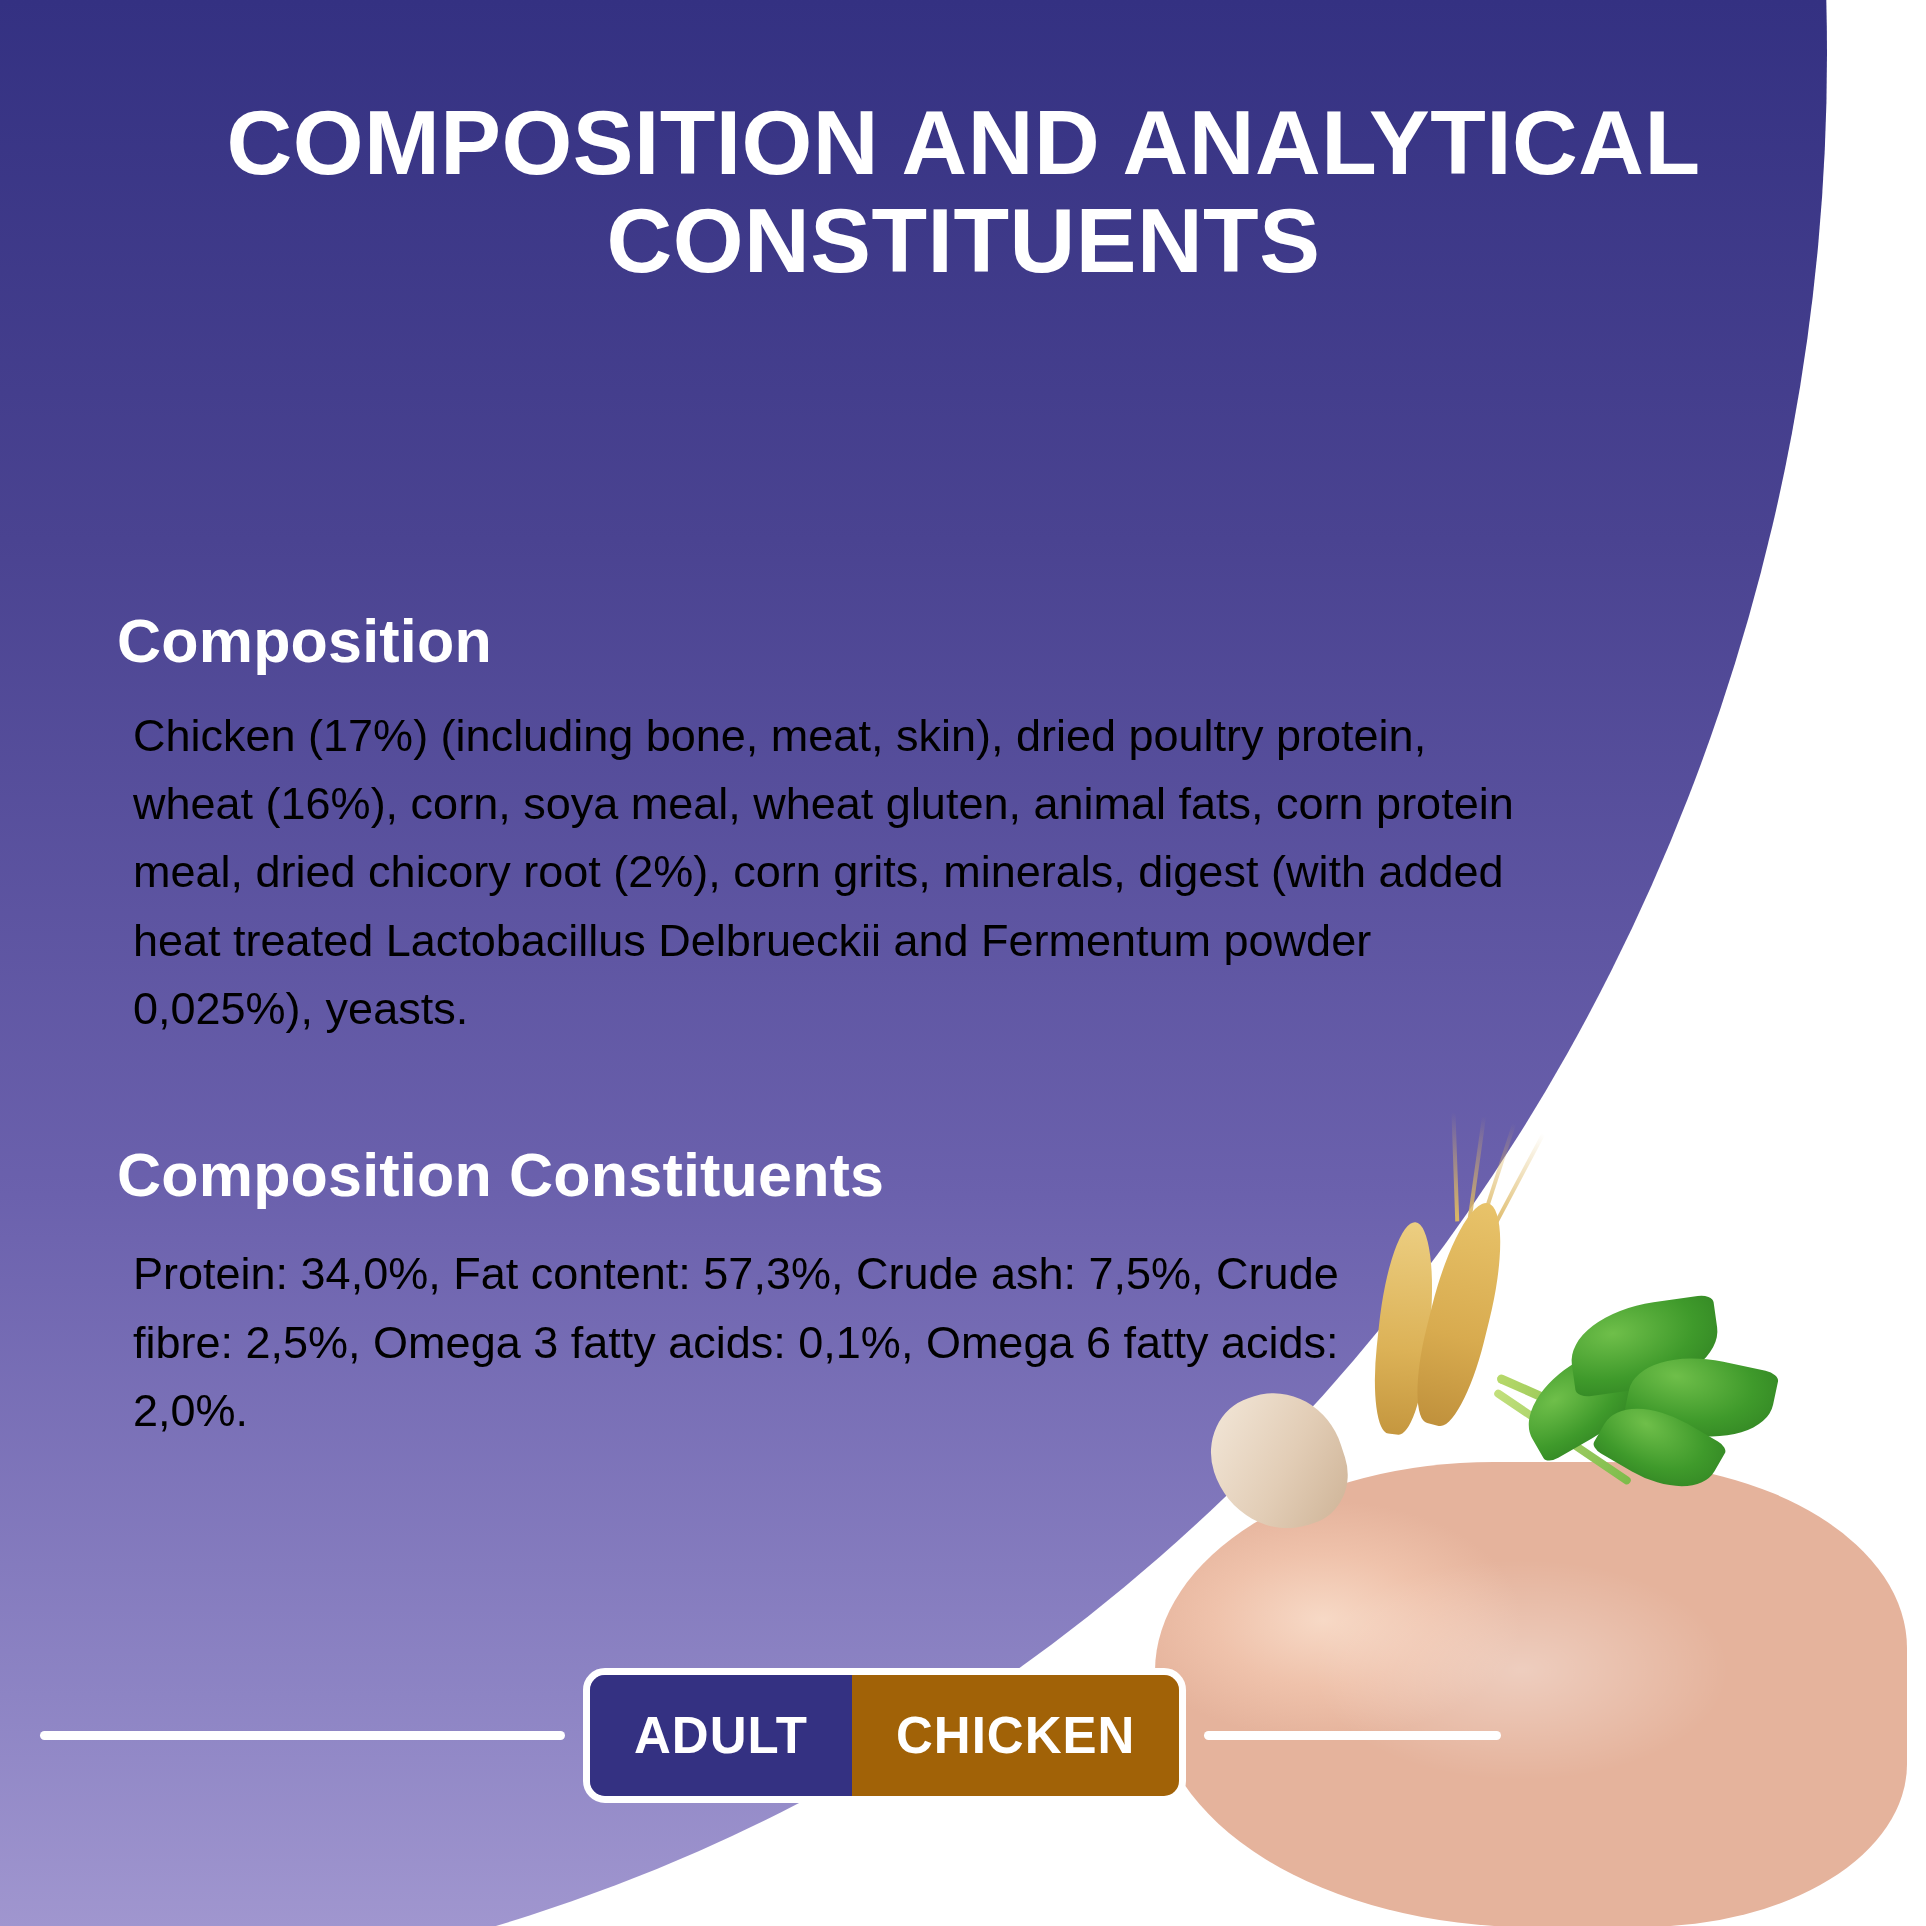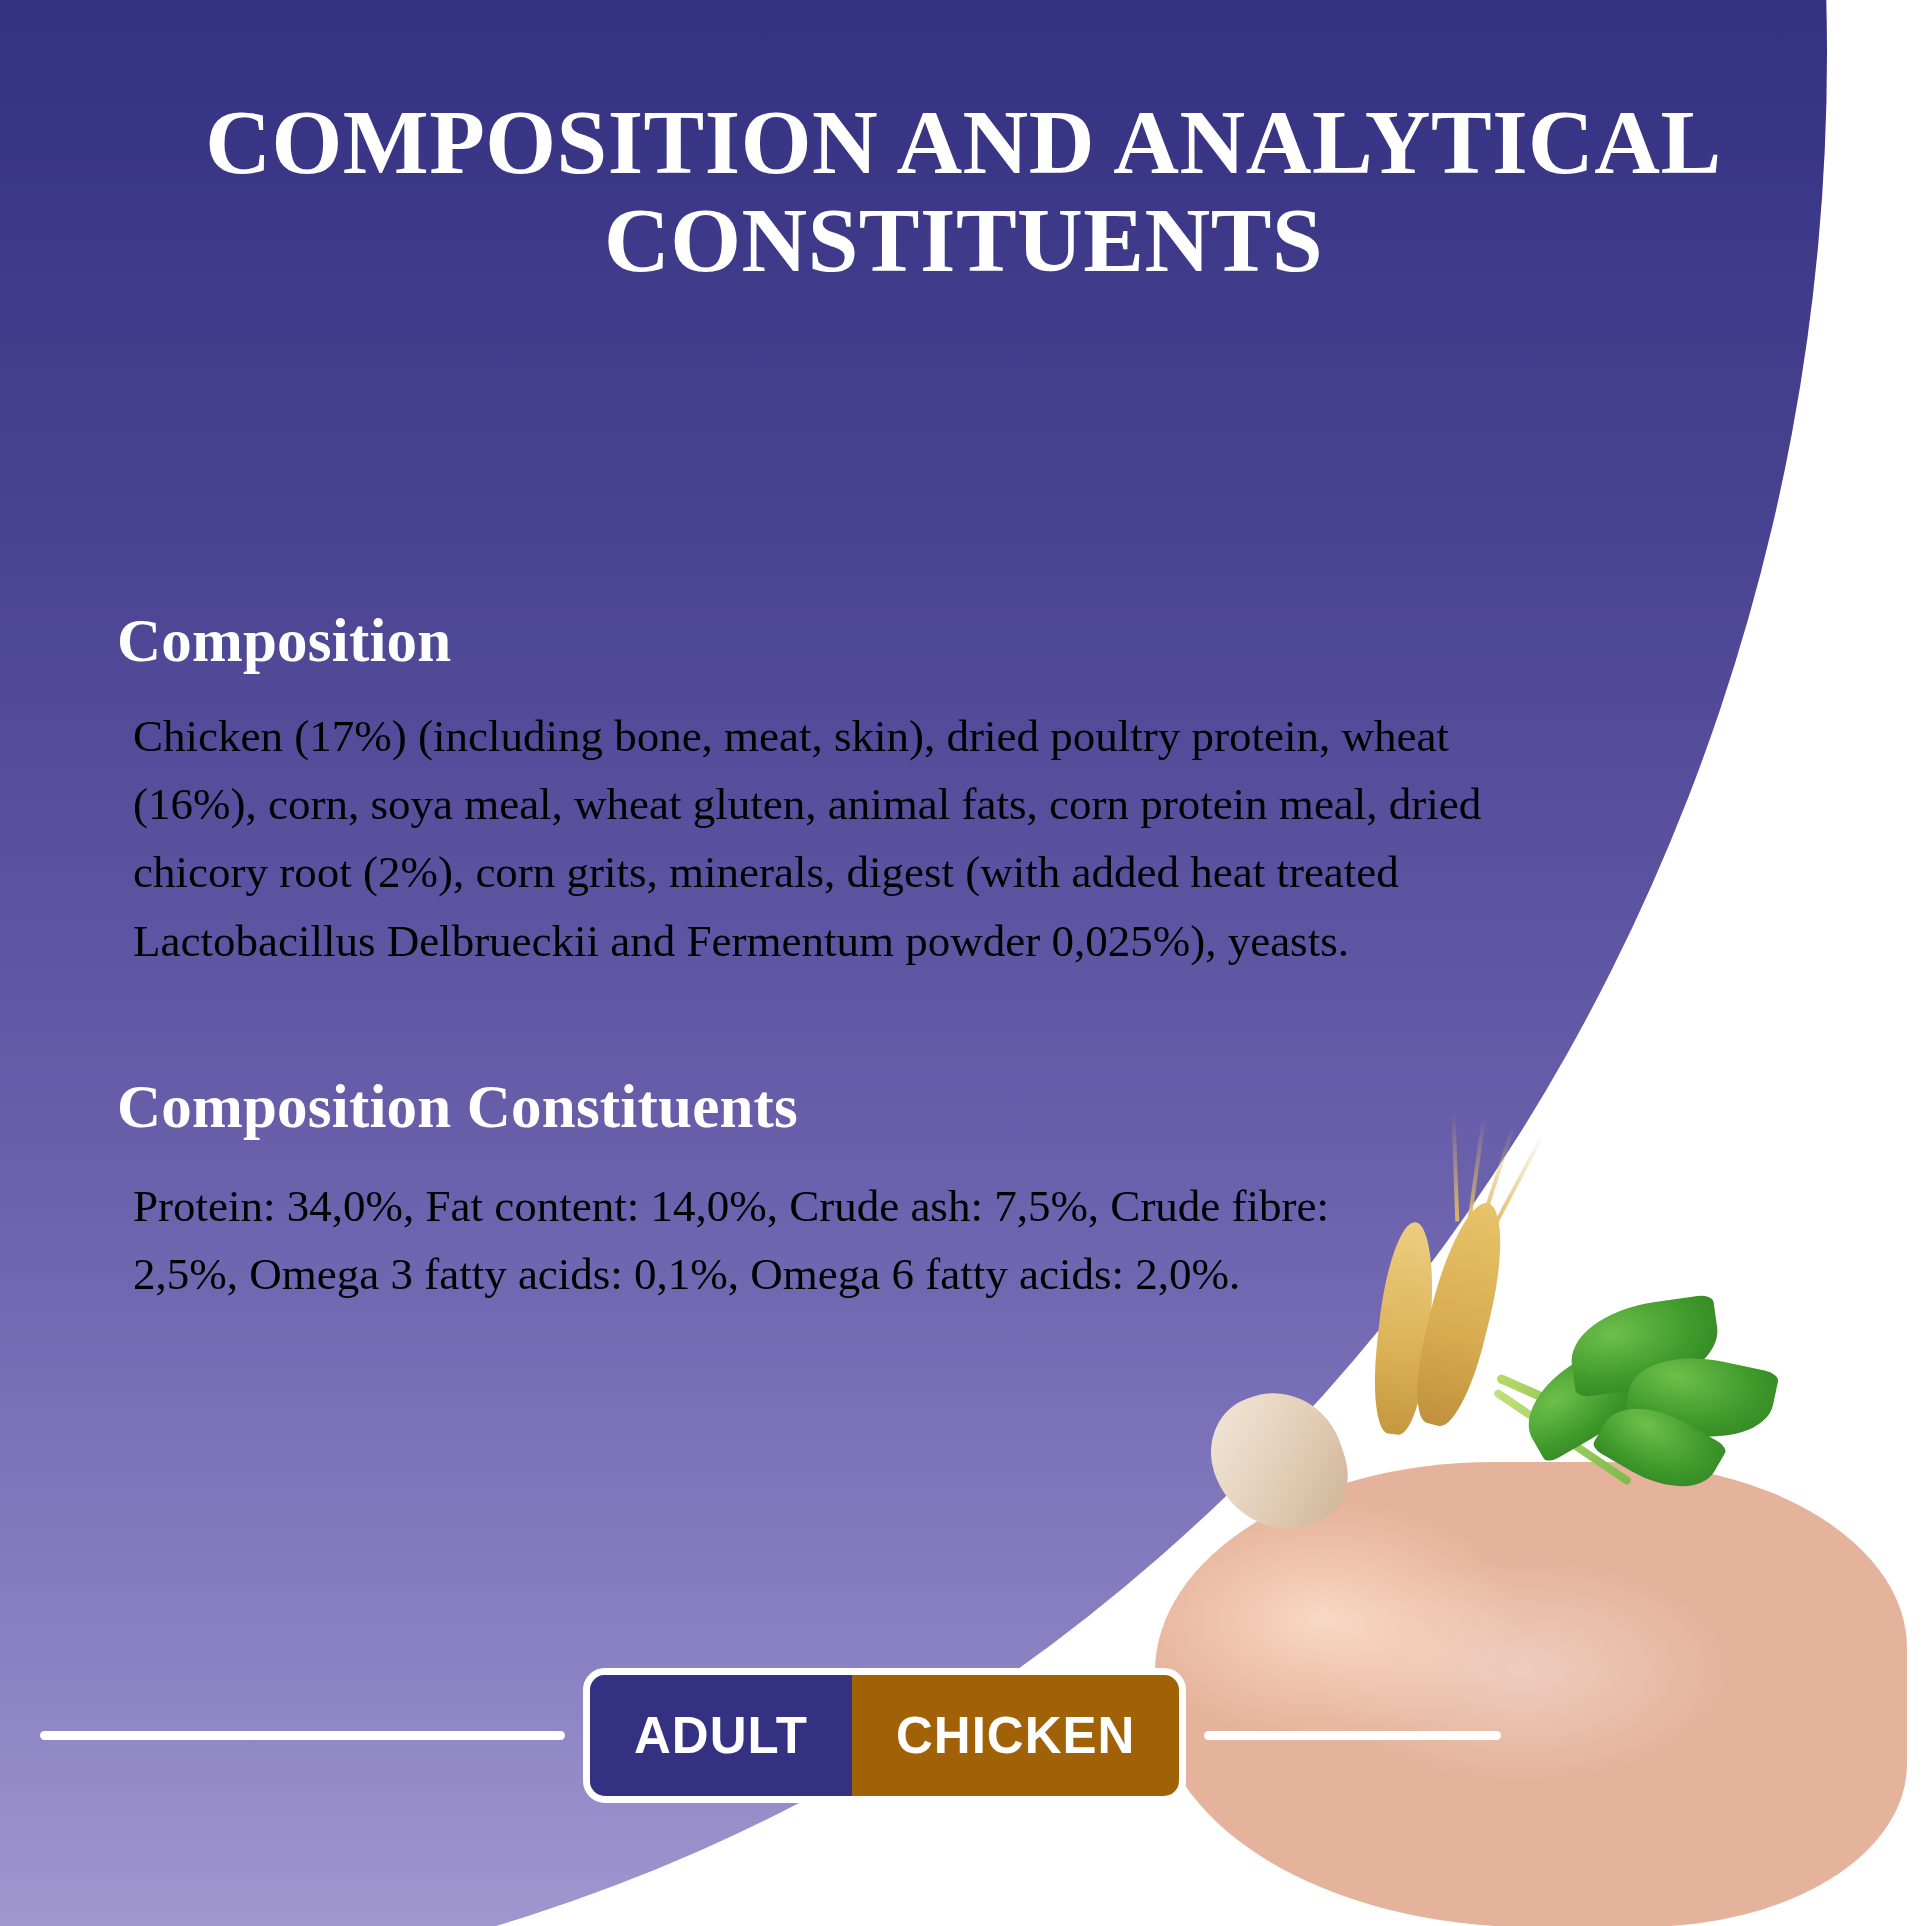--- a/index.html
+++ b/index.html
@@ -152,21 +152,20 @@
     border-radius: 6px;
     transform: rotate(34deg);
   }
 
   
   .content {
     position: absolute;
     left: 0;
     top: 0;
     width: 1927px;
-    font-family: Liberation Serif, serif;
   }
 
   .main-title {
     margin: 0;
     padding: 94px 69px 0 69px;
     color: #ffffff;
     font-size: 91px;
     line-height: 1.08;
     font-weight: 700;
     text-align: center;
@@ -274,21 +273,21 @@
 
     <h1 class="main-title">COMPOSITION AND ANALYTICAL CONSTITUENTS</h1>
 
     <div class="section">
       <h2 class="section-heading" id="composition-heading">Composition</h2>
       <p class="section-body" id="composition-body">Chicken (17%) (including bone, meat, skin), dried poultry protein, wheat (16%), corn, soya meal, wheat gluten, animal fats, corn protein meal, dried chicory root (2%), corn grits, minerals, digest (with added heat treated Lactobacillus Delbrueckii and Fermentum powder 0,025%), yeasts.</p>
     </div>
 
     <div class="section">
       <h2 class="section-heading" id="analytical-heading">Composition Constituents</h2>
-      <p class="section-body" id="analytical-body">Protein: 34,0%, Fat content: 14,0%, Crude ash: 7,5%, Crude fibre: 2,5%, Omega 3 fatty acids: 0,1%, Omega 6 fatty acids: 2,0%.</p>
+      <p class="section-body" id="analytical-body">Protein: 34,0%, Fat content: 57,3%, Crude ash: 7,5%, Crude fibre: 2,5%, Omega 3 fatty acids: 0,1%, Omega 6 fatty acids: 2,0%.</p>
     </div>
 
   </div>
 
   <div class="badge-row">
     <div class="rule rule-left"></div>
     <div class="badge">
       <div class="badge-seg badge-adult">ADULT</div>
       <div class="badge-seg badge-variant">CHICKEN</div>
     </div>

